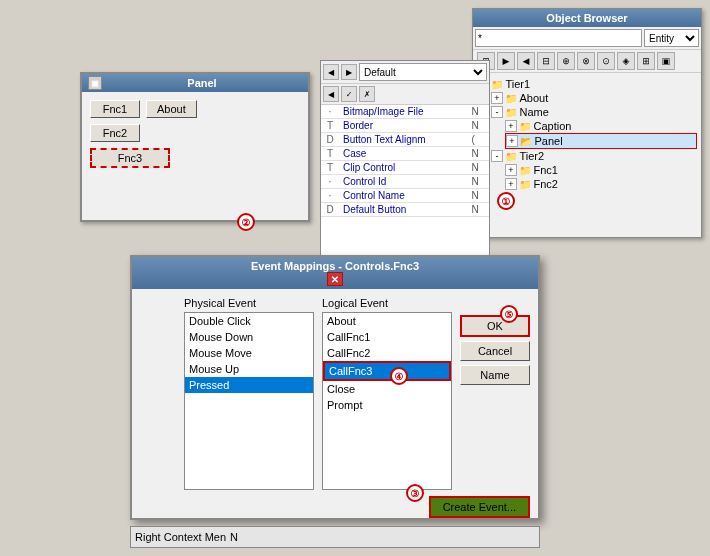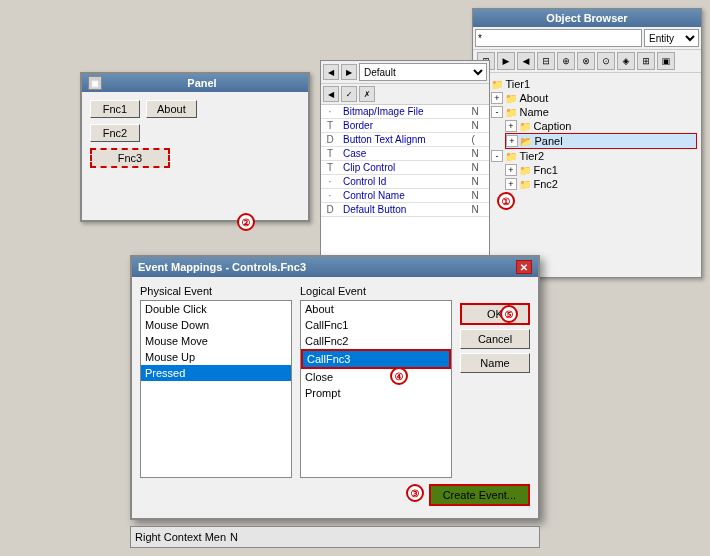--- a/index.html
+++ b/index.html
@@ -19,21 +19,21 @@
       top: 0; left: 0; right: 0; bottom: 0;
       background: #d4d0c8;
     }
 
     
     .object-browser {
       position: absolute;
       top: 8px;
       right: 8px;
       width: 230px;
-      height: 270px;
+      height: 230px;
       background: #f0f0f0;
       border: 1px solid #888;
       box-shadow: 2px 2px 4px rgba(0,0,0,0.3);
     }
     .object-browser-title {
       background: linear-gradient(to bottom, #6a8fb5, #4a6f9a);
       color: white;
       text-align: center;
       padding: 3px 0;
       font-size: 11px;
@@ -263,38 +263,40 @@
     }
     .event-titlebar {
       background: linear-gradient(to bottom, #6a8fb5, #4a6f9a);
       color: white;
       padding: 3px 6px;
       font-size: 11px;
       font-weight: bold;
       display: flex;
       align-items: center;
       justify-content: space-between;
+      flex-direction: column;
     }
     .event-close-btn {
       width: 16px;
       height: 14px;
       background: #cc3333;
       border: 1px solid #aa1111;
       color: white;
       font-size: 10px;
       display: flex;
       align-items: center;
       justify-content: center;
       cursor: pointer;
     }
     .event-body {
       padding: 8px;
       display: flex;
       flex-direction: column;
       height: calc(100% - 24px);
+      margin-left: 44px;
     }
     .event-cols {
       display: flex;
       gap: 8px;
       flex: 1;
     }
     .event-col {
       display: flex;
       flex-direction: column;
       flex: 1;

